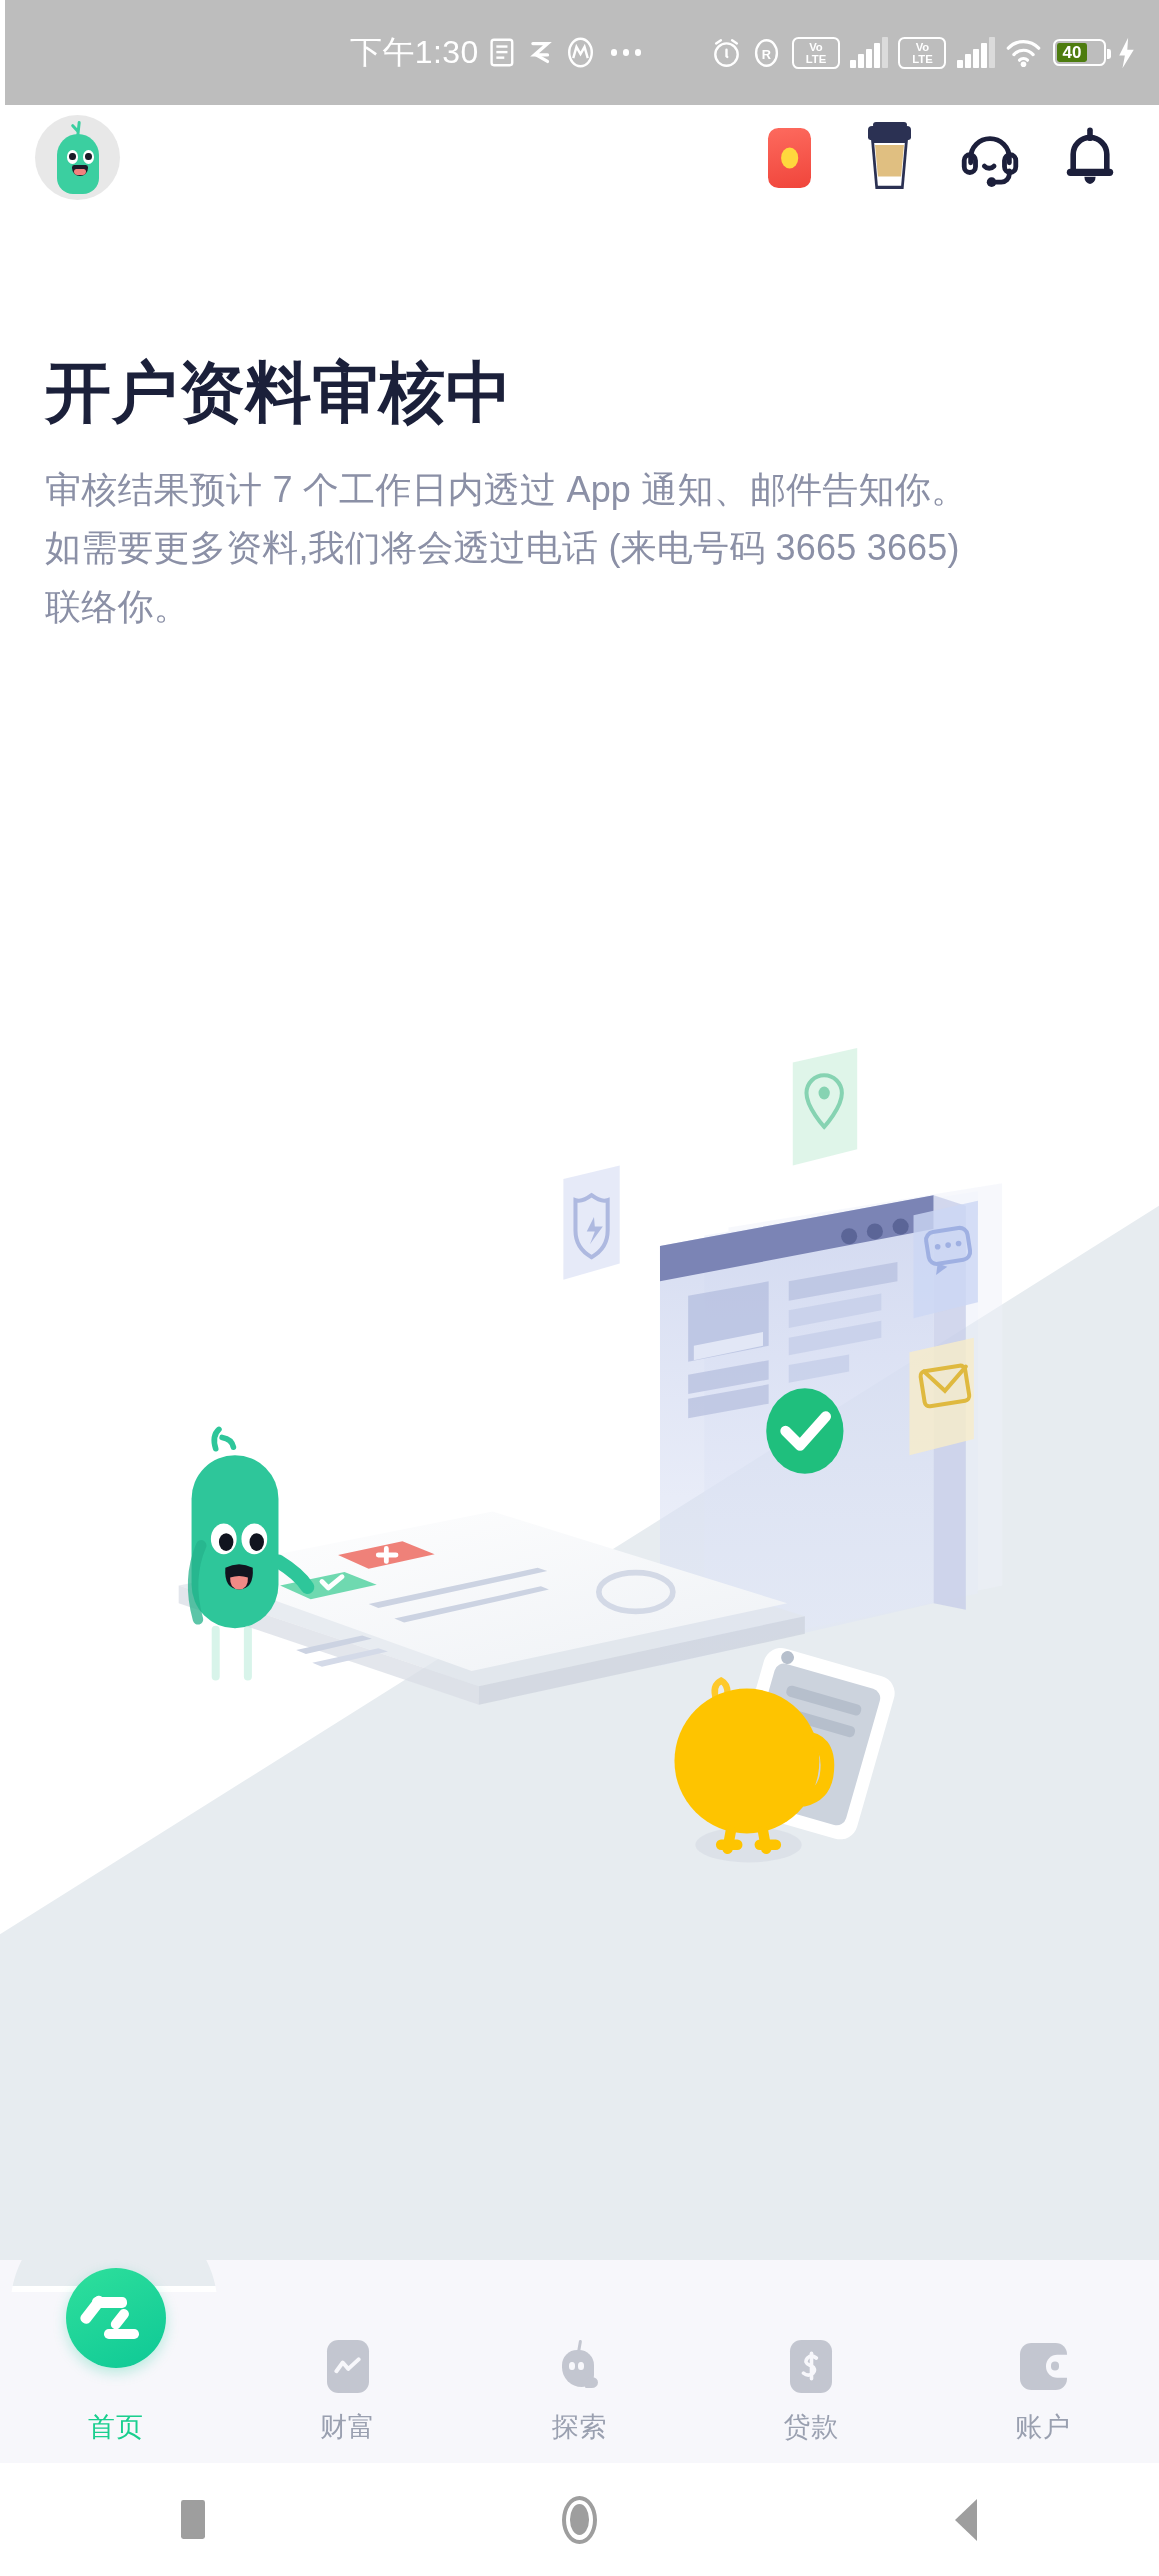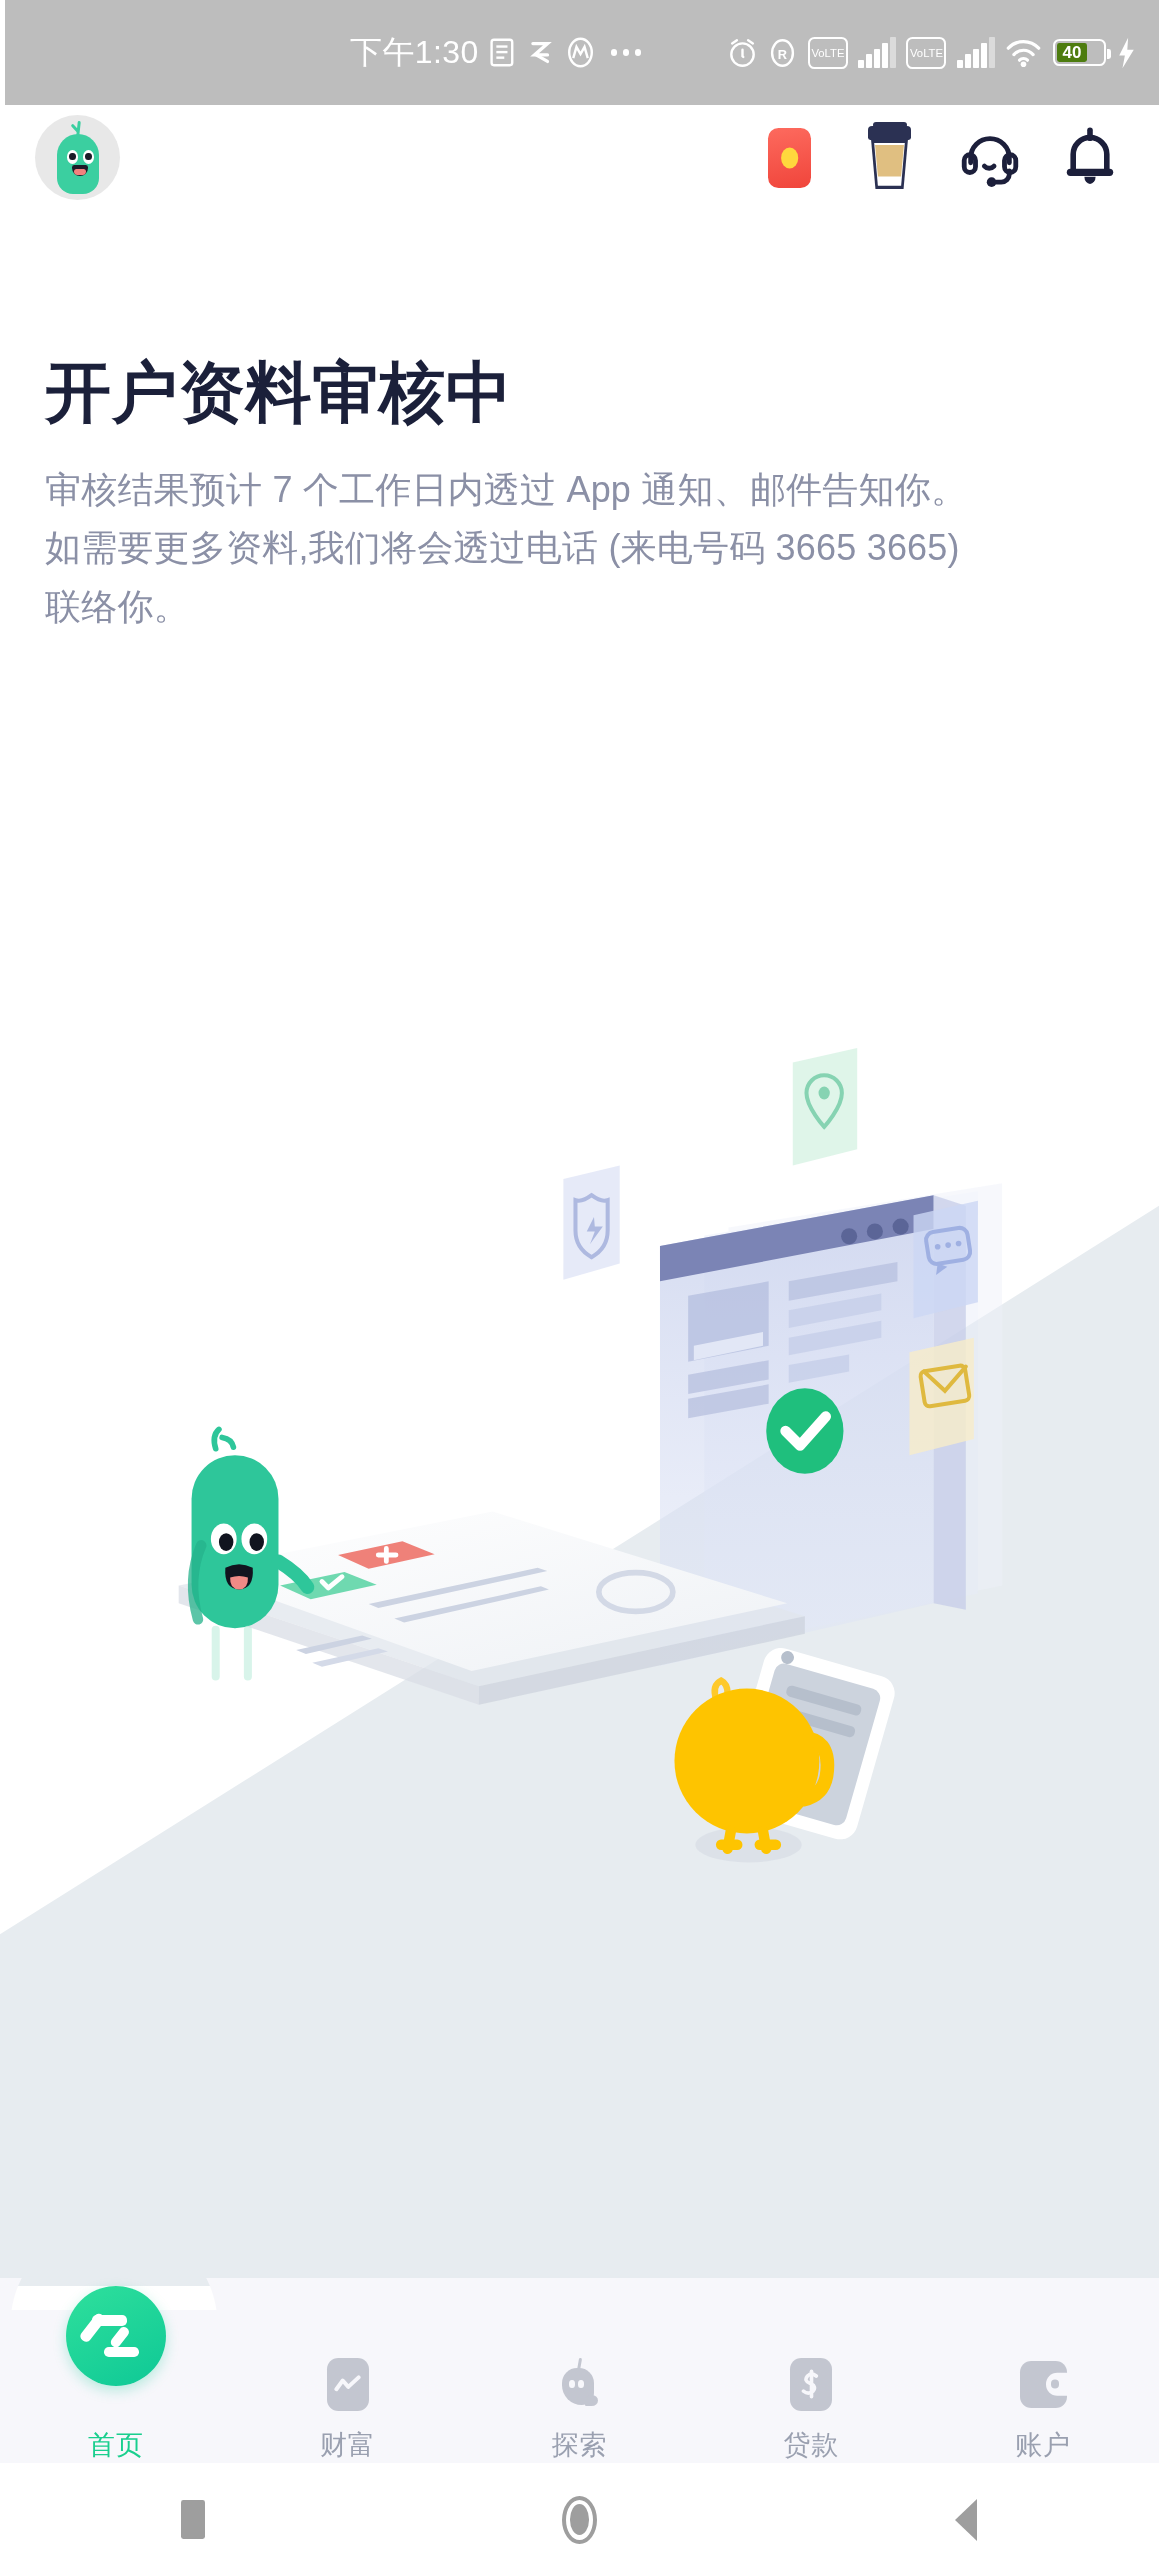--- a/index.html
+++ b/index.html
@@ -37,24 +37,24 @@
   }
   .sb-icon { display: inline-flex; align-items: center; }
   .sb-dots { display: flex; gap: 5.6px; margin-left: 4.8px; }
   .sb-dots i { width: 6.4px; height: 6.4px; border-radius: 50%; background: #fff; display:block; }
 
   .sb-right {
     position: absolute; right: 27px; top: 0; height: 105px;
     display: flex; align-items: center; gap: 10.5px;
   }
   .volte {
-    width: 40px; height: 32px; border-radius: 6.4px;
+    width: 48px; height: 32px; border-radius: 6.4px;
     border: 2.4px solid #fff; color: #fff;
-    display: flex; flex-direction: row; align-items: center; justify-content: center;
-    font-size: 11.3px; line-height: 12px; font-weight: normal;
+    display: flex; flex-direction: column; align-items: center; justify-content: center;
+    font-size: 11.3px; line-height: 12px; font-weight: bold;
   }
   .bars { display: flex; align-items: flex-end; gap: 2.4px; height: 31px; }
   .bars span { width: 5.6px; background: #fff; border-radius: 0.8px; }
   .bars span:nth-child(1){height:8px}
   .bars span:nth-child(2){height:13.7px}
   .bars span:nth-child(3){height:19.3px}
   .bars span:nth-child(4){height:25px}
   .bars span:nth-child(5){height:31px; opacity:.45}
   .battery {
     width: 53px; height: 27px; border: 2.4px solid #fff; border-radius: 6.4px;
@@ -175,21 +175,21 @@
   }
   .backdrop .diag {
     position:absolute; left:0; bottom:0; width:1159px; height:1256px;
     background:#e7ecf0;
     clip-path: polygon(0 100%, 0 72%, 100% 14%, 100% 100%);
   }
   .illus { position:absolute; left:0; bottom:290px; width:1159px; height:1256px; z-index:3; }
 
   
   .bottomnav {
-    position: absolute; left: 0; bottom: 95px;
+    position: absolute; left: 0; bottom: 113px;
     width: 1159px; height: 171px;
     background: #f7f7fb;
     z-index: 40;
   }
   .bottomnav .notch {
     position: absolute; left: 0; top: -32px; width: 1159px; height: 35px;
     overflow: hidden;
   }
   .bottomnav .notch:before {
     content:""; position:absolute; left:0; top:0; width:1159px; height:35px;

